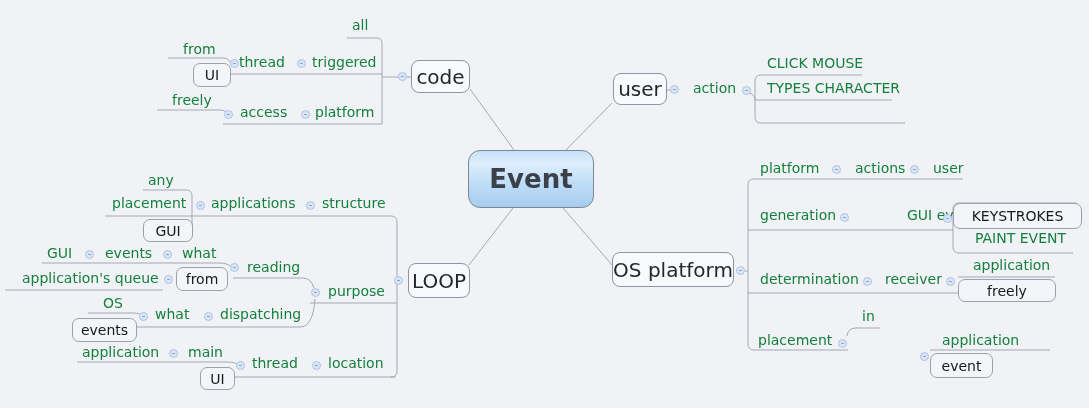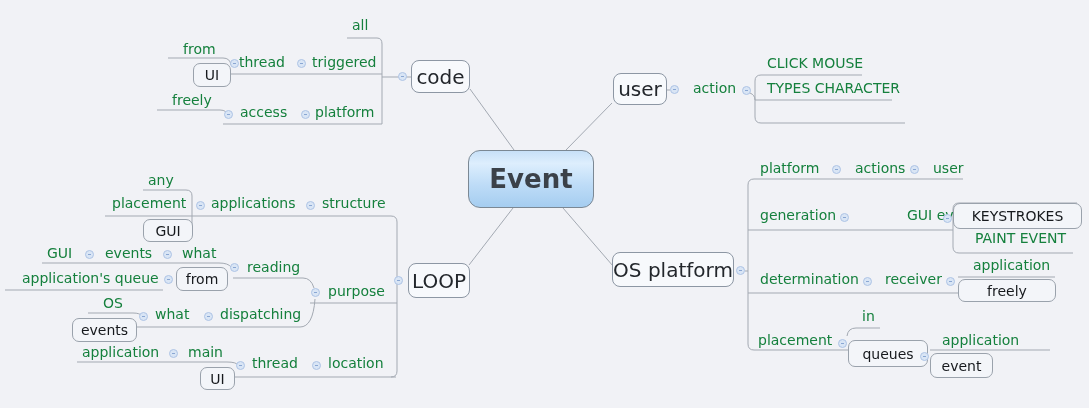--- a/index.html
+++ b/index.html
@@ -140,21 +140,20 @@
   <div class="node" style="left:760px;top:207px;">generation</div>
   <div class="node" style="left:863px;top:207px;margin-left:44px;">GUI events</div>
   <div class="bubble" style="left:953px;top:203px;width:129px;height:26px;">KEYSTROKES</div>
   <div class="node" style="left:975px;top:230px;">PAINT EVENT</div>
   <div class="node" style="left:760px;top:271px;">determination</div>
   <div class="node" style="left:885px;top:271px;">receiver</div>
   <div class="node" style="left:973px;top:257px;">application</div>
   <div class="bubble" style="left:958px;top:279px;width:98px;height:23px;">freely</div>
   <div class="node" style="left:758px;top:332px;">placement</div>
   <div class="node" style="left:862px;top:308px;text-align:right;">in</div>
-  <div class="bubble" style="left:848px;top:340px;width:80px;height:27px;">queues</div>
   <div class="node" style="left:942px;top:332px;">application</div>
   <div class="bubble" style="left:930px;top:353px;width:63px;height:25px;">event</div>
 
   <span class="tg" style="left:398px;top:72px;"></span>
   <span class="tg" style="left:297px;top:59px;"></span>
   <span class="tg" style="left:230px;top:59px;"></span>
   <span class="tg" style="left:301px;top:110px;"></span>
   <span class="tg" style="left:224px;top:110px;"></span>
   <span class="tg" style="left:394px;top:276px;"></span>
   <span class="tg" style="left:306px;top:201px;"></span>

